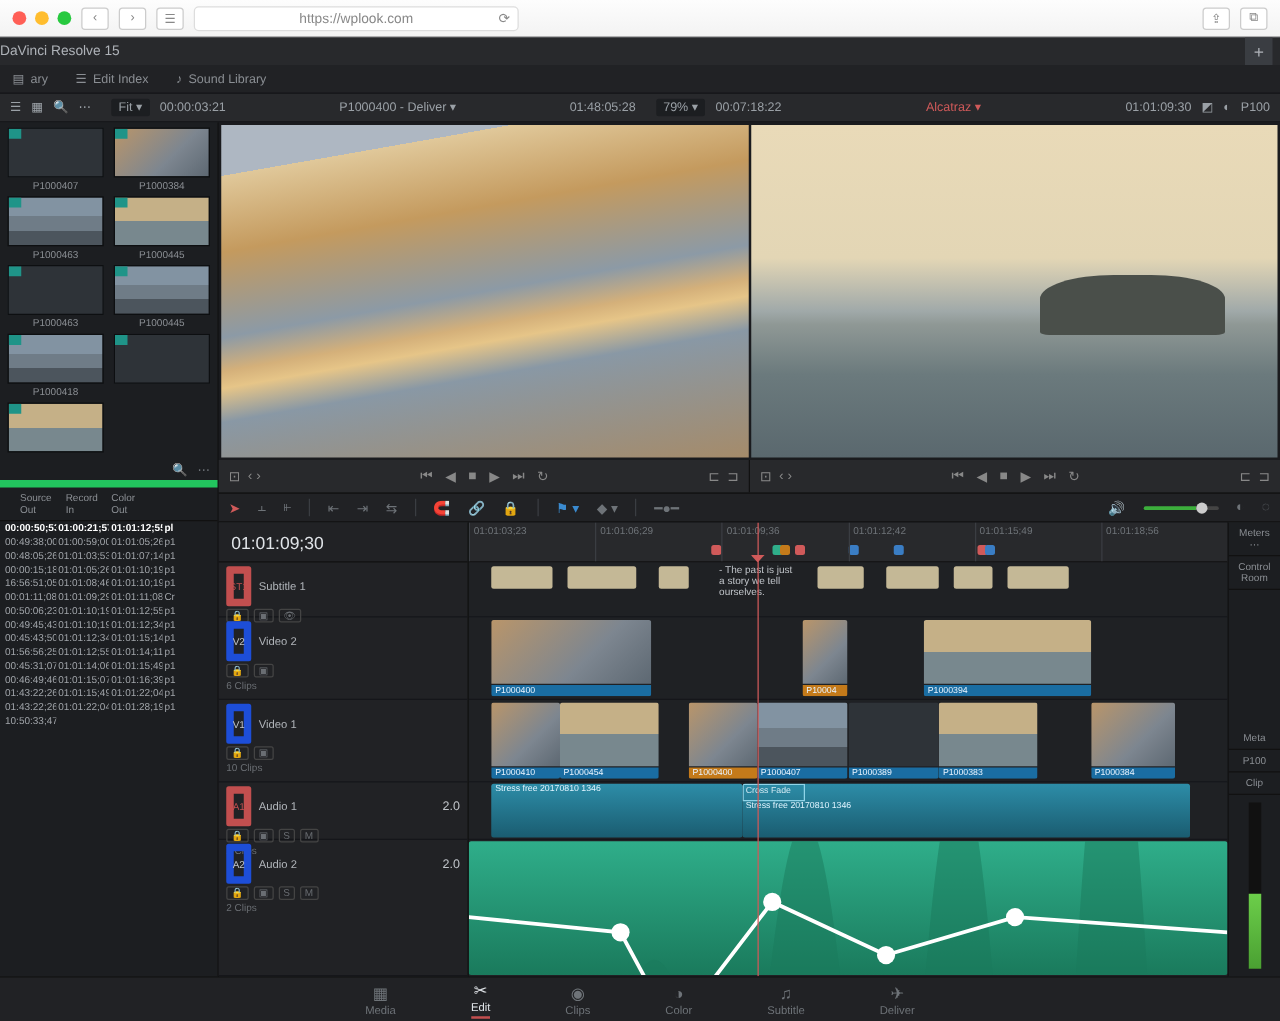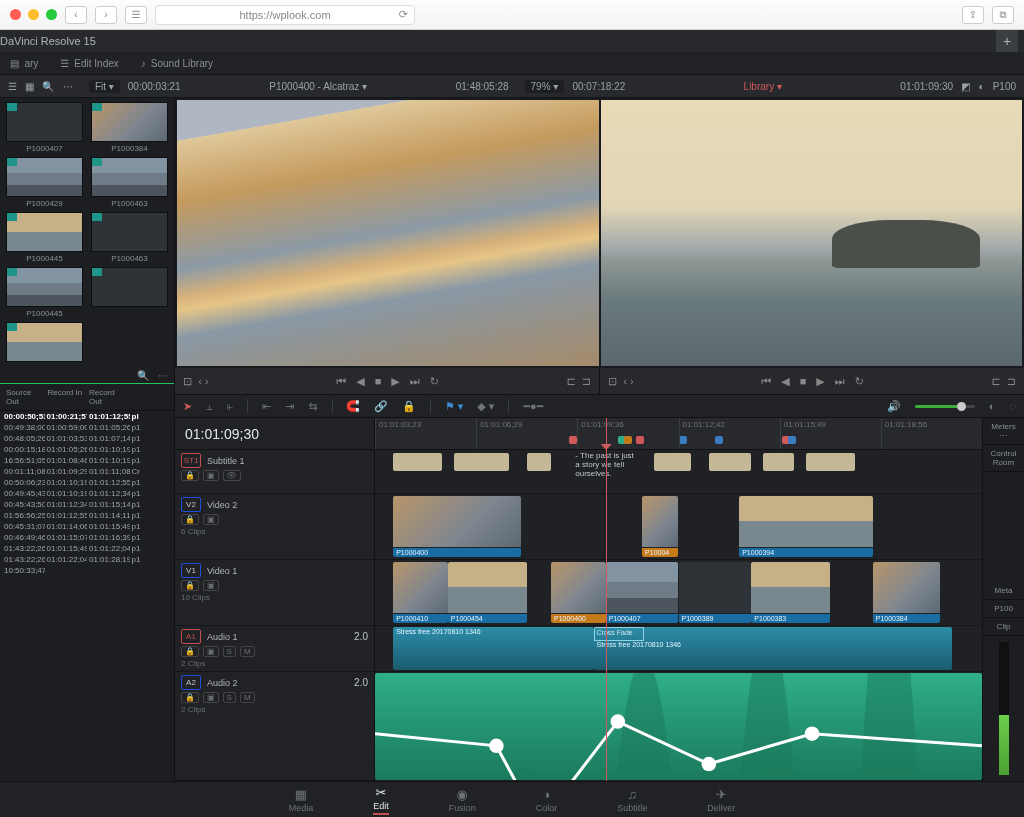--- a/index.html
+++ b/index.html
@@ -25,21 +25,21 @@
 .left-col{width:175px;background:#1c1e21;border-right:1px solid #111;display:flex;flex-direction:column}
 .media-pool{padding:4px 6px;display:grid;grid-template-columns:1fr 1fr;gap:4px 8px;overflow:hidden}
 .thumb{display:flex;flex-direction:column;gap:2px}
 .thumb .img{width:100%;height:40px;background:#3a4148;border:1px solid #0d0f11;position:relative;overflow:hidden}
 .thumb .img::before{content:"";position:absolute;top:0;left:0;width:10px;height:8px;background:#1f9488}
 .thumb .lbl{font-size:8px;color:#8a8e93;text-align:center}
 .sky{background:linear-gradient(#8293a2 40%,#6f7c87 40%,#6f7c87 70%,#4c555d 70%)!important}
 .city{background:linear-gradient(135deg,#b9956a 0%,#7d8690 60%,#5d6872 100%)!important}
 .isle{background:linear-gradient(#c5b087 50%,#78888e 50%)!important}
 .dark{background:#2e3338!important}
-.log-head{display:flex;font-size:8px;color:#8a8e93;padding:4px 4px;border-top:1px solid #22c55e;border-bottom:1px solid #111;margin-top:auto}
+.log-head{display:flex;font-size:8px;color:#8a8e93;padding:4px 14px;border-top:6px solid #22c55e;border-bottom:1px solid #111;margin-top:auto}
 .log-head span{flex:1;padding:0 2px}
 .log-body{flex:1;overflow:hidden}
 .log-row{display:flex;font-size:8px;color:#a0a4a9;padding:1px 2px}
 .log-row span{flex:1;padding:0 2px;white-space:nowrap;overflow:hidden}
 .log-row.hl span{color:#fff;font-weight:bold}
 .center-col{flex:1;display:flex;flex-direction:column;min-width:0}
 .viewers{height:270px;display:flex;gap:2px;padding:2px;background:#1a1b1e}
 .viewer{flex:1;background:#0e0f11;position:relative;overflow:hidden}
 .viewer.city-v{background:linear-gradient(170deg,#aeb7c2 0%,#aeb7c2 12%,#e0c89a 12%,#c49a5e 30%,#8c9aa6 50%,#d4b07a 58%,#e6c588 62%,#8998a5 70%,#a58b6a 100%)}
 .viewer.isle-v{background:linear-gradient(#e9dab8 0%,#e3d6b5 40%,#a0a9a9 56%,#8f9895 60%,#6b7a7d 75%,#5a686e 100%)}
@@ -50,21 +50,21 @@
 .tbtn{cursor:pointer}
 .tool-row{height:24px;background:#212225;border-top:1px solid #111;border-bottom:1px solid #111;display:flex;align-items:center;padding:0 8px;gap:14px;color:#6e7378;font-size:11px}
 .tool-row .sep{width:1px;height:14px;background:#3a3d42}
 .vol-slider{width:60px;height:3px;background:linear-gradient(90deg,#3cae3c 70%,#444 70%);border-radius:2px;position:relative}
 .vol-slider::after{content:"";position:absolute;left:70%;top:-3px;width:9px;height:9px;border-radius:50%;background:#ccc}
 .timeline-wrap{flex:1;display:flex;background:#1c1e21;min-height:0}
 .tl-head{width:200px;background:#212225;border-right:1px solid #111;display:flex;flex-direction:column}
 .tl-time{height:32px;display:flex;align-items:center;padding:0 10px;color:#e0e4e8;font-size:14px;border-bottom:1px solid #111}
 .track-h{border-bottom:1px solid #15161a;padding:3px 6px;display:flex;flex-direction:column;gap:2px}
 .track-h .r1{display:flex;align-items:center;gap:6px}
-.tag{width:20px;height:15px;border:1px solid #1d4ed8;border-radius:2px;font-size:8px;display:flex;align-items:center;justify-content:center}
+.tag{width:20px;height:32px;border:6px solid #1d4ed8;border-radius:2px;font-size:8px;display:flex;align-items:center;justify-content:center}
 .tag.red{border-color:#c24f4f;color:#c24f4f}
 .track-h .name{font-size:9px;color:#b0b4b9}
 .track-h .r2{display:flex;gap:4px;font-size:8px;color:#6a6e73}
 .mini-btn{padding:0 3px;border:1px solid #444;border-radius:2px}
 .tl-body{flex:1;position:relative;overflow:hidden}
 .ruler{height:32px;background:#28292c;border-bottom:1px solid #111;position:relative;display:flex}
 .ruler .tick{flex:1;border-left:1px solid #3a3d42;font-size:8px;color:#6e7378;padding:2px 3px;position:relative}
 .playhead{position:absolute;top:0;bottom:0;width:1px;background:#d05a5a;left:38%;z-index:20}
 .playhead::before{content:"";position:absolute;top:26px;left:-5px;width:11px;height:6px;background:#d05a5a;clip-path:polygon(0 0,100% 0,50% 100%)}
 .markers{position:absolute;top:18px;left:0;right:0;height:10px}
@@ -130,31 +130,31 @@
     <span>☰</span>
     <span>▦</span>
     <span>🔍</span>
     <span>⋯</span>
   </div>
   <div class="tb-seg">
     <span class="tb-dd"><span>Fit</span> ▾</span>
     <span class="tc">00:00:03:21</span>
   </div>
   <div class="flex1" style="text-align:center">
-    <span class="tc">P1000400 - Alcatraz</span> ▾
+    <span class="tc">P1000400 - Deliver</span> ▾
   </div>
   <div class="tb-seg">
       <span class="tc">01:48:05:28</span>
     </div>
   <div class="tb-seg">
     <span class="tb-dd"><span>79%</span> ▾</span>
     <span class="tc">00:07:18:22</span>
   </div>
   <div class="flex1" style="text-align:center">
-    <span class="tc-red">Library</span> <span class="tc-red">▾</span>
+    <span class="tc-red">Alcatraz</span> <span class="tc-red">▾</span>
   </div>
   <div class="tb-seg">
     <span class="tc">01:01:09:30</span>
     <span>◩</span>
     <span>◐</span>
     <span>P100</span>
   </div>
 </div>
 
 <div class="main">
@@ -164,55 +164,55 @@
         <div class="thumb">
           <div class="img dark"></div>
           <div class="lbl">P1000407</div>
         </div>
         <div class="thumb">
           <div class="img city"></div>
           <div class="lbl">P1000384</div>
         </div>
         <div class="thumb">
           <div class="img sky"></div>
-          <div class="lbl">P1000429</div>
-        </div>
-        <div class="thumb">
-          <div class="img sky"></div>
           <div class="lbl">P1000463</div>
         </div>
         <div class="thumb">
           <div class="img isle"></div>
           <div class="lbl">P1000445</div>
         </div>
         <div class="thumb">
           <div class="img dark"></div>
           <div class="lbl">P1000463</div>
         </div>
         <div class="thumb">
           <div class="img sky"></div>
           <div class="lbl">P1000445</div>
+        </div>
+        <div class="thumb">
+          <div class="img sky"></div>
+          <div class="lbl">P1000418</div>
         </div>
         <div class="thumb">
           <div class="img dark"></div>
           <div class="lbl"></div>
         </div>
         <div class="thumb">
           <div class="img isle"></div>
           <div class="lbl"></div>
         </div>
       </div>
     <div style="display:flex;justify-content:flex-end;padding:2px 6px;gap:8px;color:#6e7378">
       <span>🔍</span>
       <span>⋯</span>
     </div>
     <div class="log-head" id="log-head">
         <span>Source Out</span>
         <span>Record In</span>
-        <span>Record Out</span>
+        <span>Color Out</span>
         <span></span>
       </div>
     <div class="log-body" id="log-body">
         <div class="log-row hl">
           <span>00:00:50;53</span>
           <span>01:00:21;57</span>
           <span>01:01:12;55</span>
           <span>pl</span>
         </div>
         <div class="log-row">
@@ -561,21 +561,21 @@
     <div class="nav-item">
       <span class="ico">▦</span>
       <span>Media</span>
     </div>
     <div class="nav-item active">
       <span class="ico">✂</span>
       <span>Edit</span>
     </div>
     <div class="nav-item">
       <span class="ico">◉</span>
-      <span>Fusion</span>
+      <span>Clips</span>
     </div>
     <div class="nav-item">
       <span class="ico">◑</span>
       <span>Color</span>
     </div>
     <div class="nav-item">
       <span class="ico">♫</span>
       <span>Subtitle</span>
     </div>
     <div class="nav-item">

